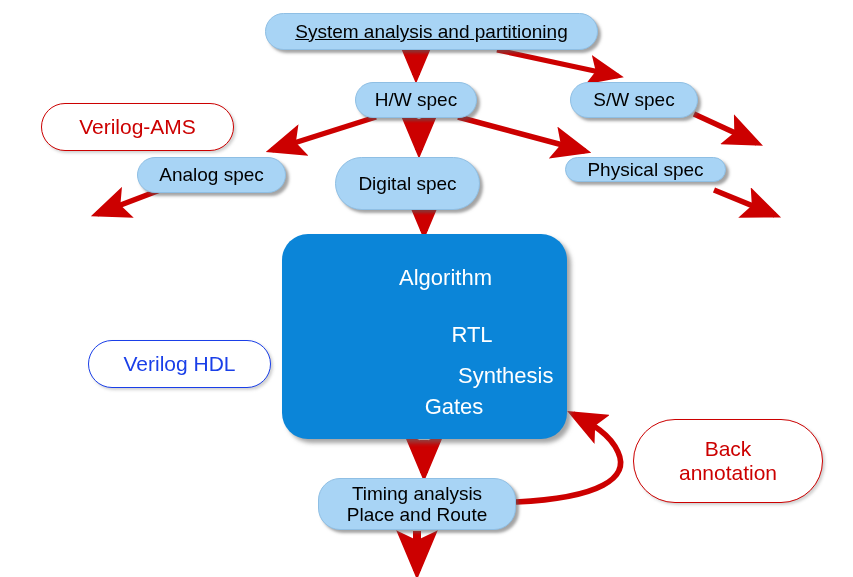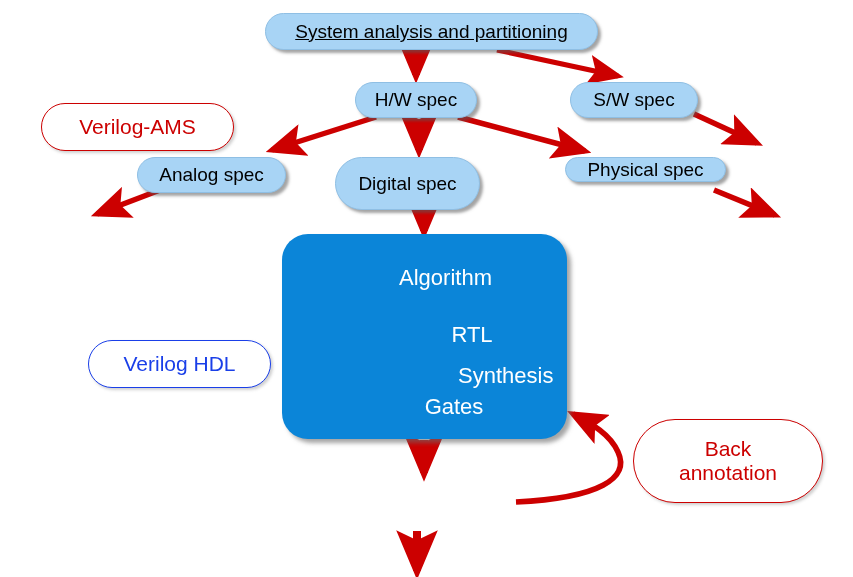--- a/index.html
+++ b/index.html
@@ -149,20 +149,21 @@
   <div class="node" style="left:355px; top:82px; width:122px; height:36px;">H/W spec</div>
 
   <div class="node" style="left:570px; top:82px; width:128px; height:36px;">S/W spec</div>
 
   <div class="node" style="left:137px; top:157px; width:149px; height:36px;">Analog spec</div>
 
   <div class="node" style="left:335px; top:157px; width:145px; height:53px;">Digital spec</div>
 
   <div class="node" style="left:565px; top:157px; width:161px; height:25px;">Physical spec</div>
 
+  <div class="node two-line" style="left:318px; top:478px; width:198px; height:52px; border-radius:22px;">Timing analysis<br>Place and Route</div>
 
   <div class="badge badge-red" style="left:41px; top:103px; width:193px; height:48px;">Verilog-AMS</div>
 
   <div class="badge badge-blue" style="left:88px; top:320px; width:183px; height:48px;margin-top:20px;">Verilog HDL</div>
 
   <div class="badge badge-red" style="left:633px; top:419px; width:190px; height:84px;">Back<br>annotation</div>
 
 </div>
 
 </body></html>

